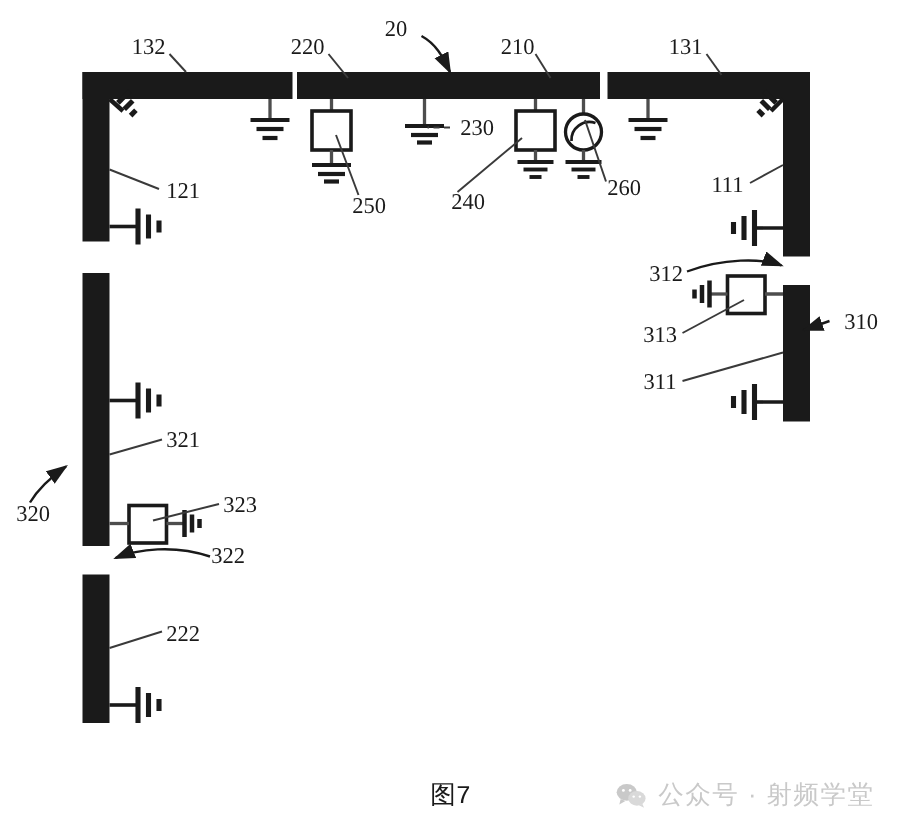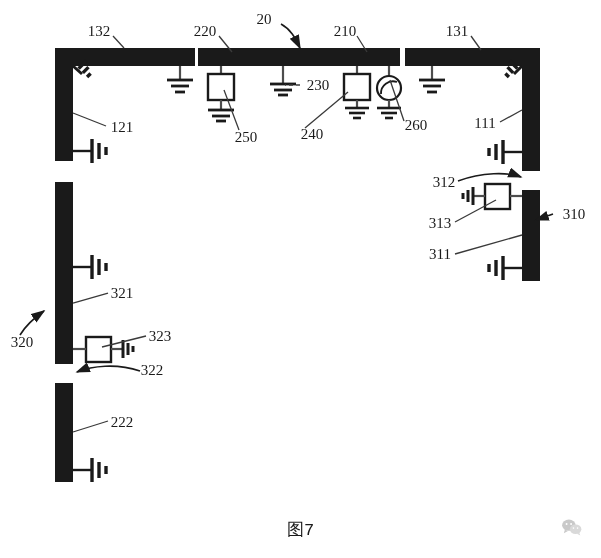--- a/index.html
+++ b/index.html
@@ -287,15 +287,16 @@
         <ellipse cx="8.5" cy="8" rx="7.5" ry="6.2" fill="#c9c9c9"></ellipse>
         <path d="M4,13 L3,17 L7.5,14.5 Z" fill="#c9c9c9"></path>
         <ellipse cx="16" cy="12.5" rx="6.4" ry="5.4" fill="#d9d9d9"></ellipse>
         <path d="M20,16.5 L21.3,19.4 L17.5,17.6 Z" fill="#d9d9d9"></path>
         <circle cx="6" cy="6.6" r="1.05" fill="#ffffff"></circle>
         <circle cx="11" cy="6.6" r="1.05" fill="#ffffff"></circle>
         <circle cx="13.6" cy="11.2" r="0.9" fill="#ffffff"></circle>
         <circle cx="18.2" cy="11.2" r="0.9" fill="#ffffff"></circle>
       </svg>
     </span>
+    <span>公众号 · 射频学堂</span>
   </div>
 
 </div>
 
 </body></html>

